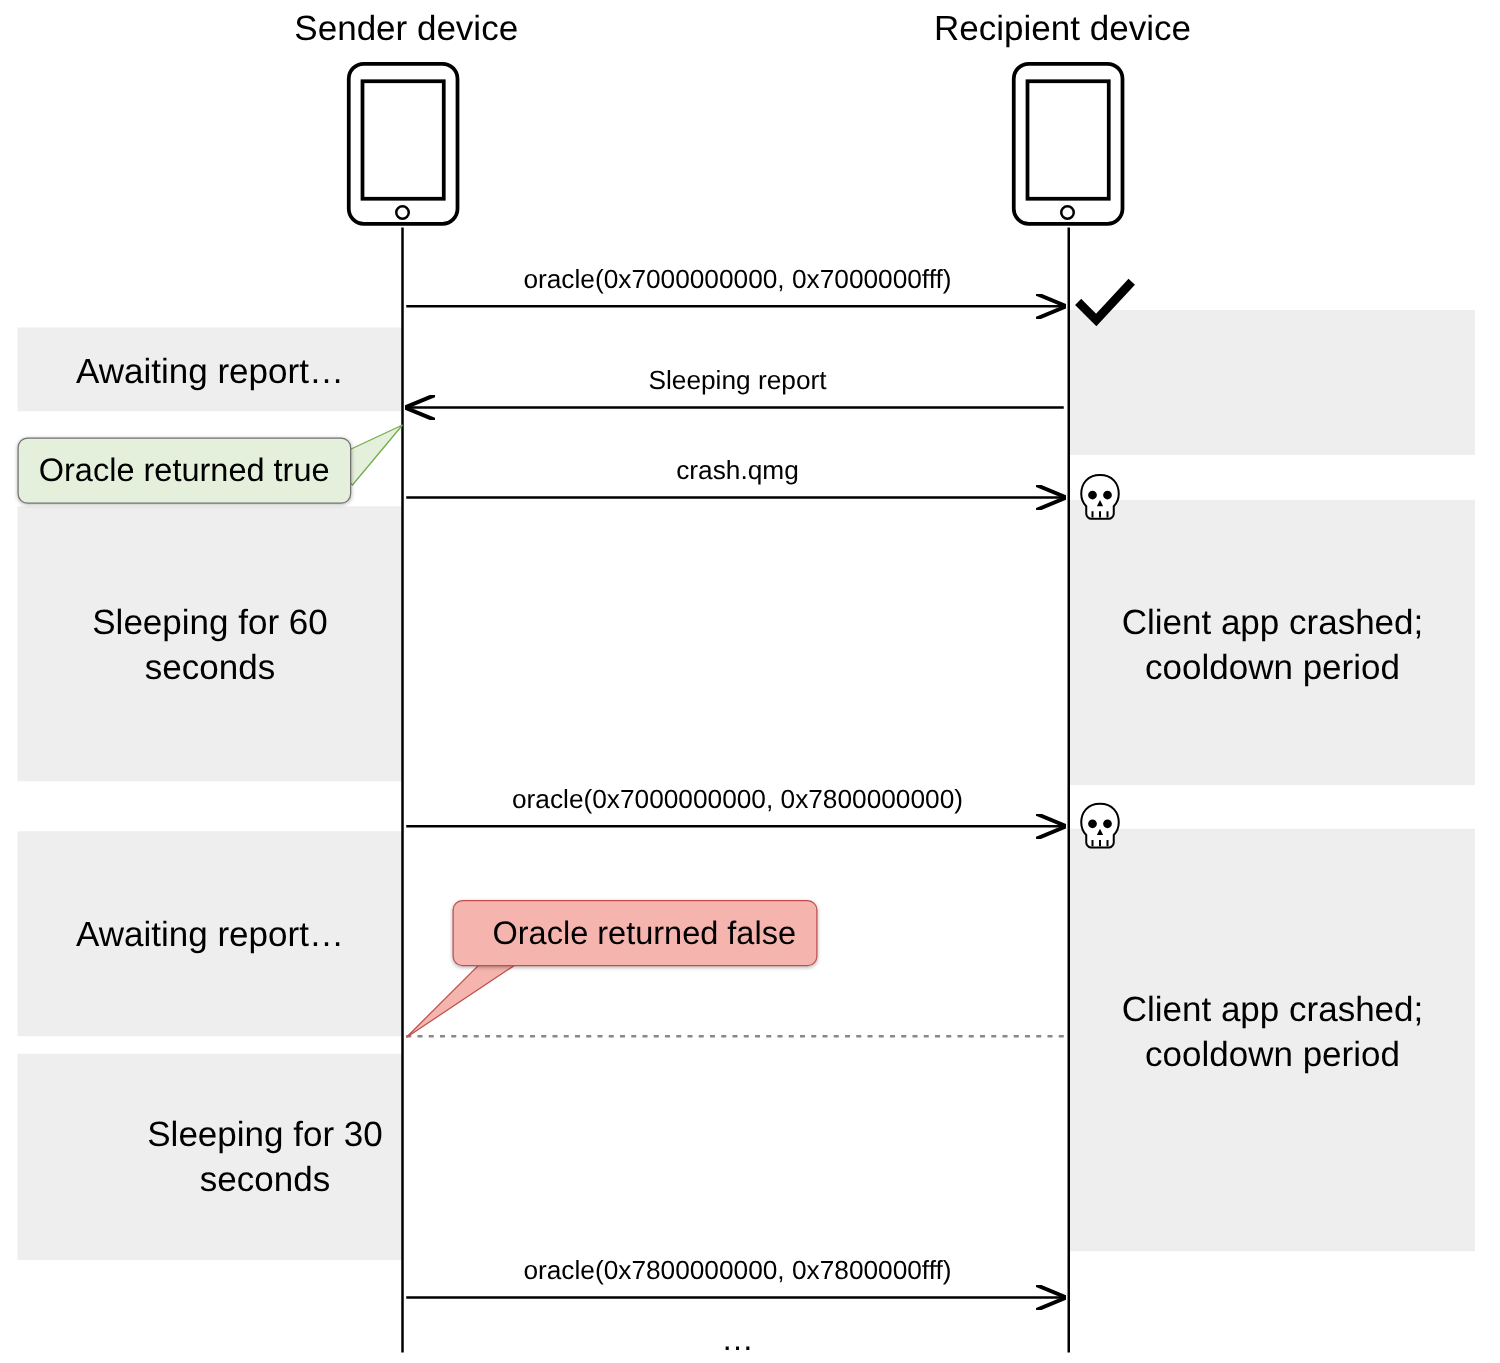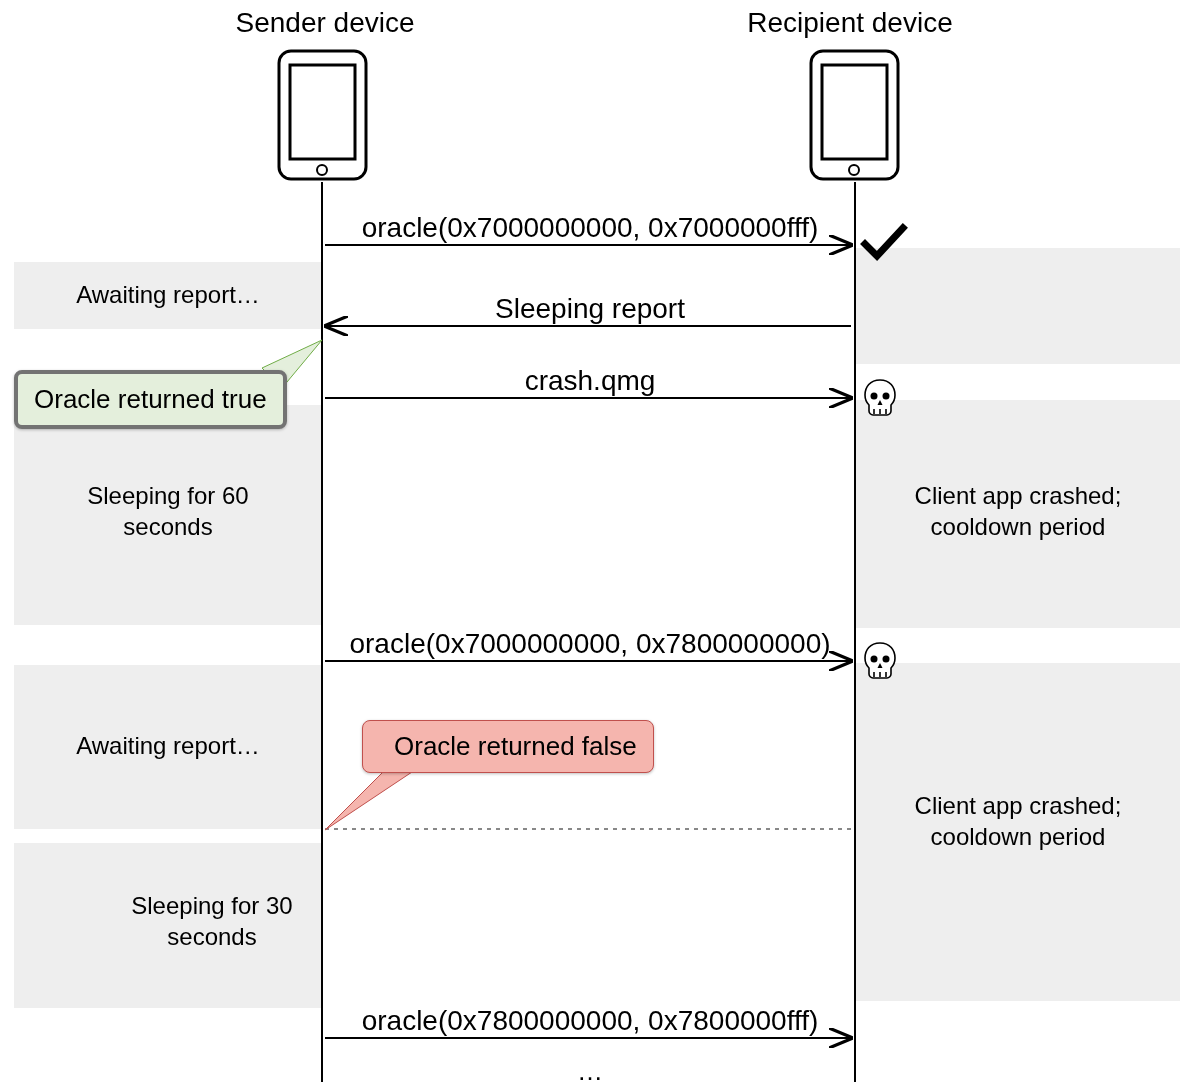--- a/index.html
+++ b/index.html
@@ -10,52 +10,51 @@
     color: #000;
   }
   .canvas {
     position: relative;
     width: 972px;
     height: 1090px;
     background: #ffffff;
   }
   .label {
     position: absolute;
-    font-size: 24px;
+    font-size: 28px;
     text-align: center;
     line-height: 1.3;
   }
   .header {
     font-size: 28px;
   }
   .lifeline {
     position: absolute;
     width: 2px;
     background: #000;
   }
   .band {
     position: absolute;
     background: #eeeeee;
   }
   .msg-label {
     position: absolute;
-    font-size: 28px;
+    font-size: 21px;
     text-align: center;
   }
   .callout {
     position: absolute;
     border-radius: 8px;
     padding: 10px 16px;
     font-size: 26px;
     box-shadow: 0 1px 3px rgba(0,0,0,0.25);
   }
   .callout-green {
     background: #e4efdc;
-    border: 4px solid #737373;
-    margin-top: 20px;
+    border: 1px solid #737373;
   }
   .callout-red {
     background: #f5b5ae;
     border: 1px solid #c0504d;
   }
   svg.icon {
     position: absolute;
     overflow: visible;
   }
 </style>

